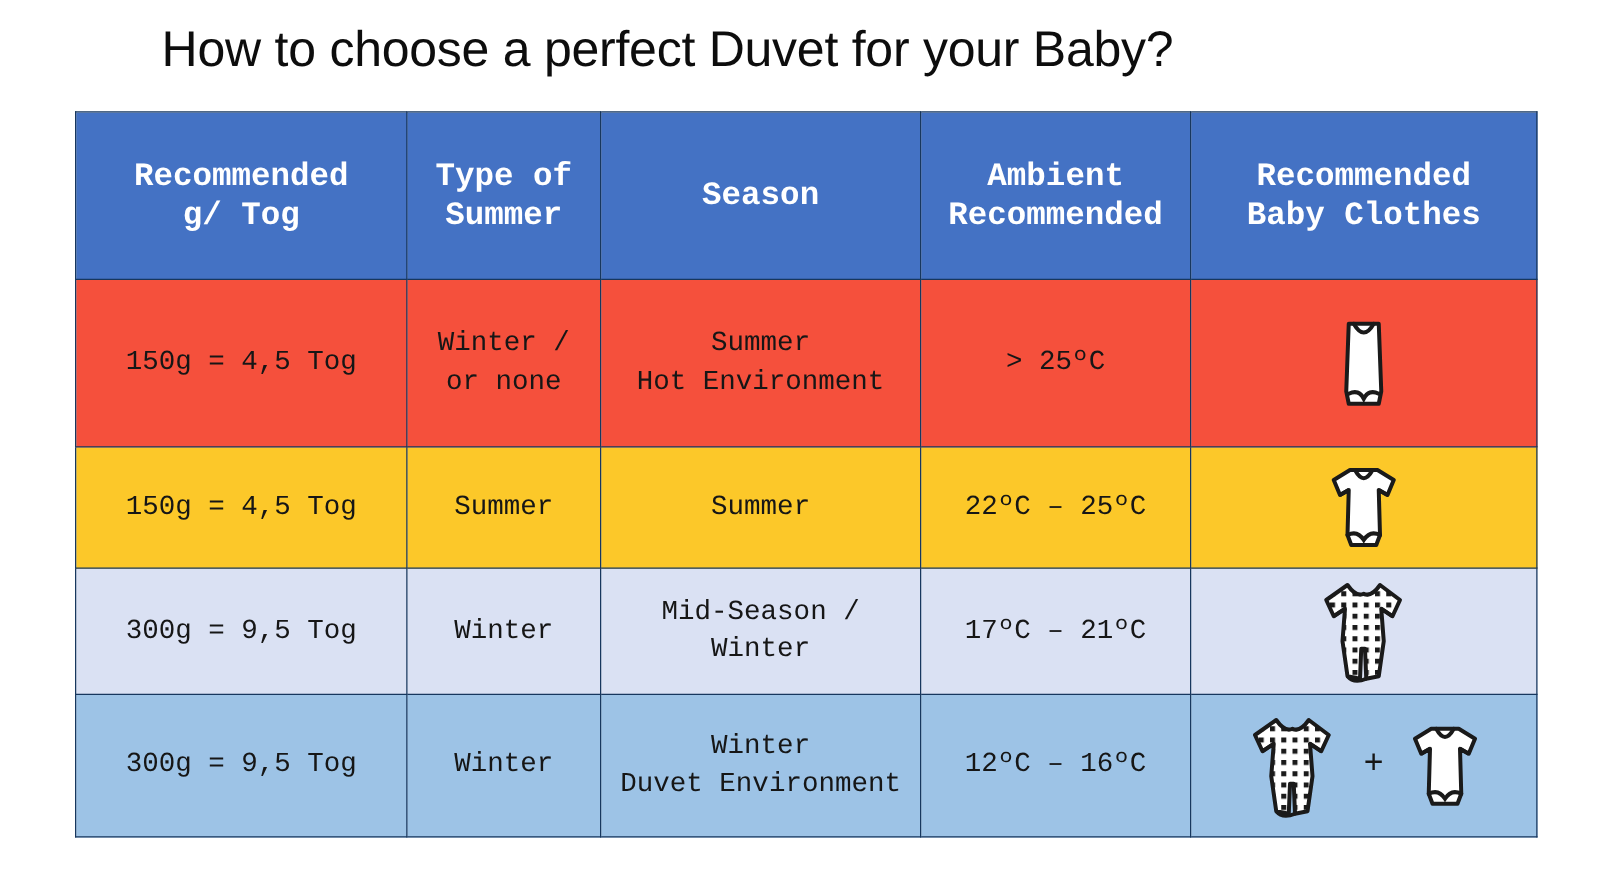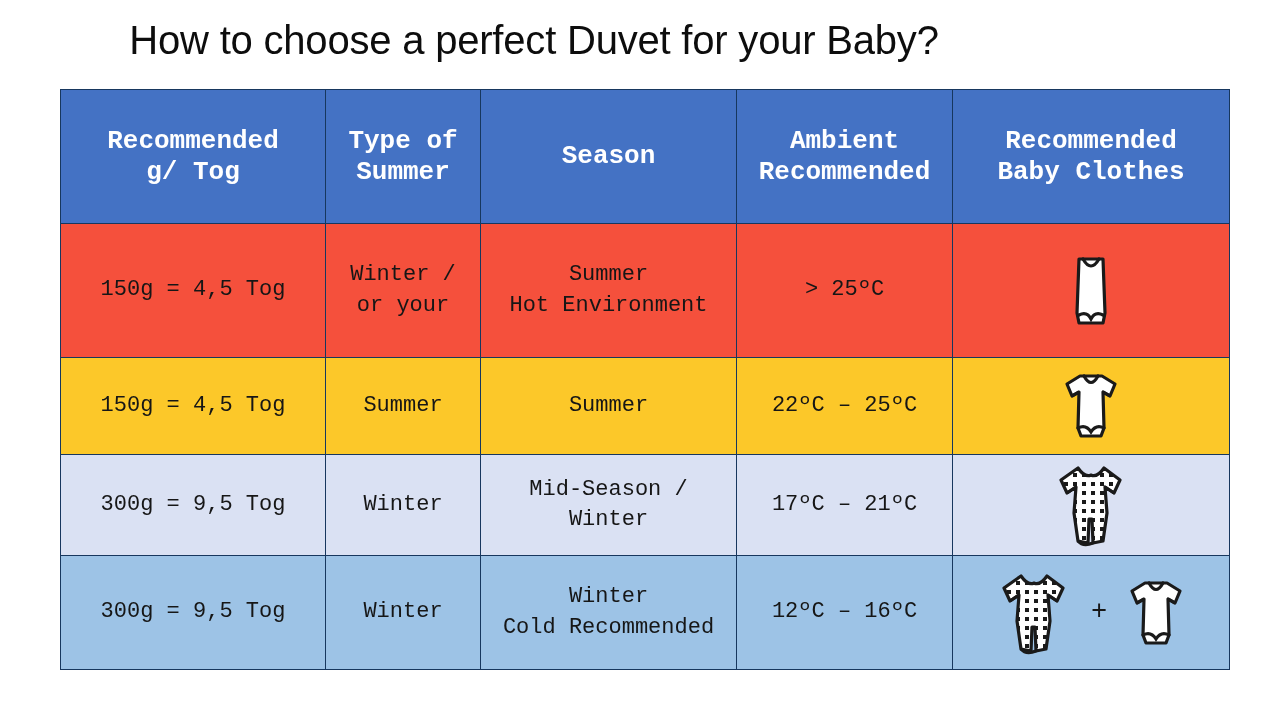--- a/index.html
+++ b/index.html
@@ -132,21 +132,21 @@
           <div>Baby Clothes</div>
         </th>
       </tr>
     </thead>
     <tbody>
 
       <tr class="r1">
         <td>150g = 4,5 Tog</td>
         <td>
           <div>Winter /</div>
-          <div>or your</div>
+          <div>or none</div>
         </td>
         <td>
           <div>Summer</div>
           <div>Hot Environment</div>
         </td>
         <td>&gt; 25ºC</td>
         <td class="icons">
           <div class="icon-wrap">
             <span>
               <svg width="52" height="76" viewBox="0 0 52 76">
@@ -215,21 +215,21 @@
         </td>
       </tr>
 
       <tr class="r4">
         <td>300g = 9,5 Tog</td>
         <td>
           <div>Winter</div>
         </td>
         <td>
           <div>Winter</div>
-          <div>Cold Recommended</div>
+          <div>Duvet Environment</div>
         </td>
         <td>12ºC – 16ºC</td>
         <td class="icons">
           <div class="icon-wrap">
             <span>
               <svg width="78" height="88" viewBox="0 0 78 88">
                 <defs>
                   <pattern id="dots4" width="9" height="9" patternUnits="userSpaceOnUse">
                     <rect width="9" height="9" fill="#ffffff"></rect>
                     <rect x="3" y="3" width="4" height="4" fill="#1a1a1a"></rect>

